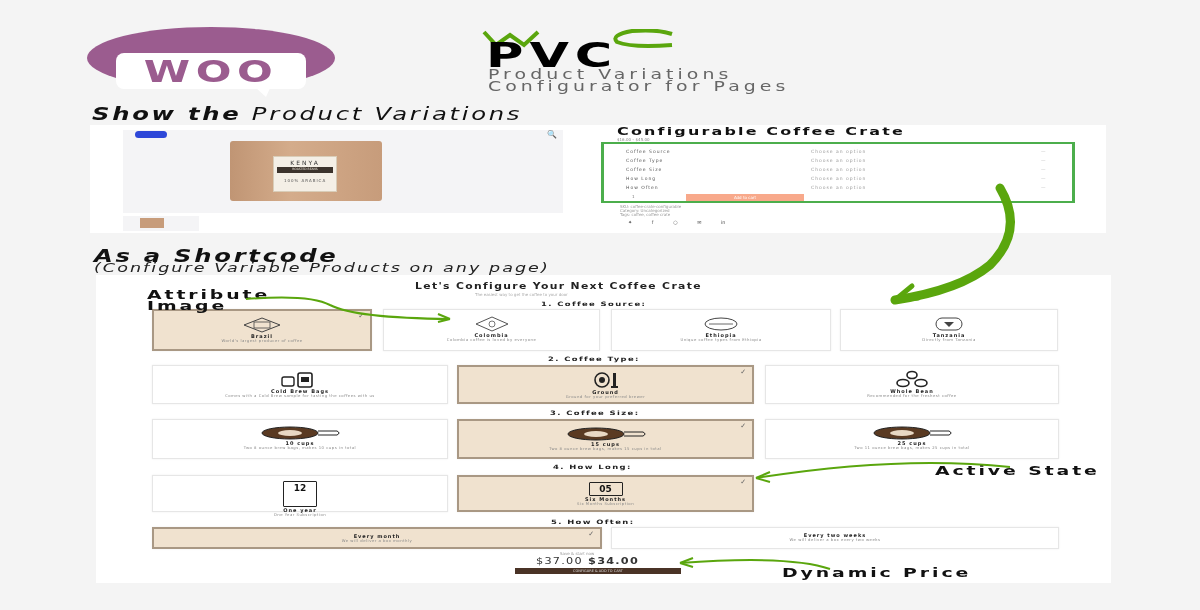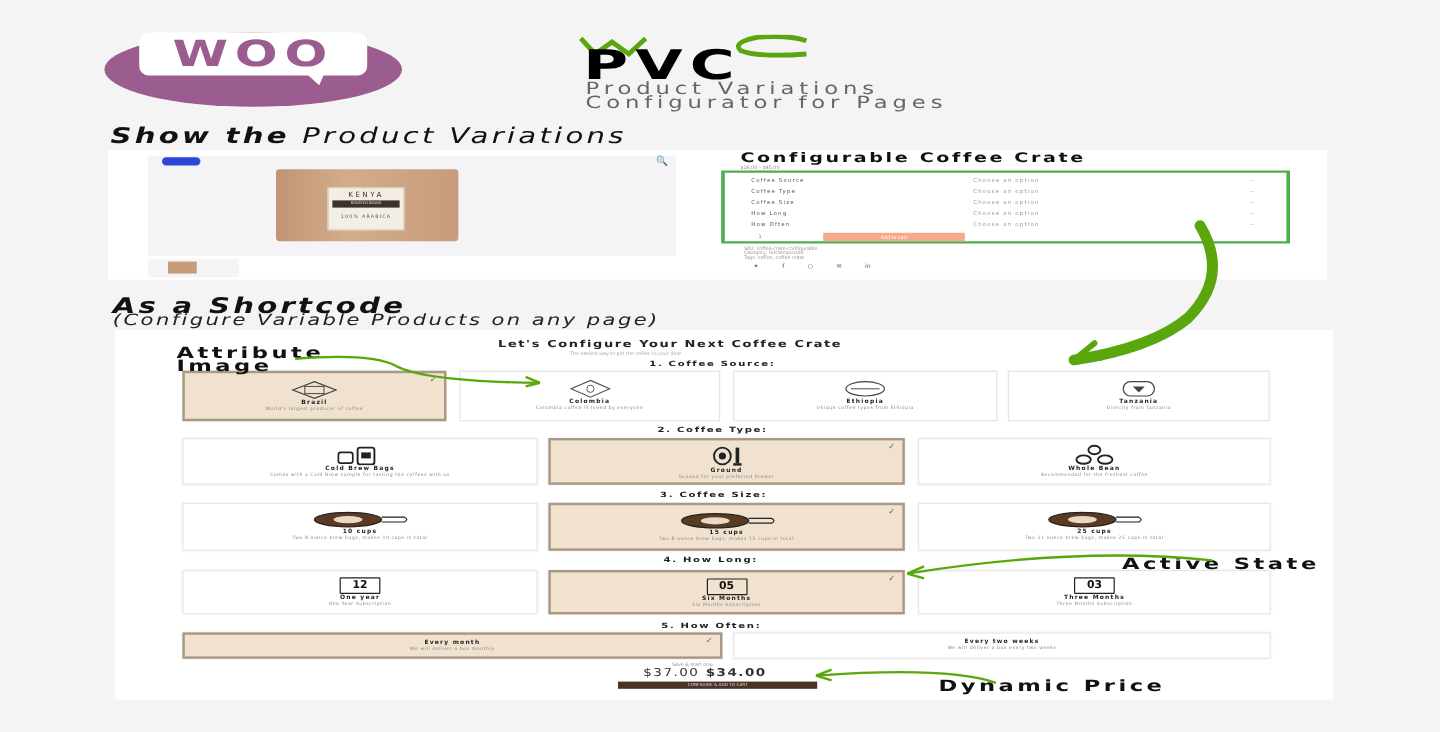--- a/index.html
+++ b/index.html
@@ -1,21 +1,21 @@
 <!DOCTYPE html>
 <html><head>
 <meta charset="utf-8">
 <style>
   * { box-sizing: border-box; margin: 0; padding: 0; }
   html, body { width: 1200px; height: 610px; overflow: hidden; background: #f4f4f4; font-family: "DejaVu Sans", sans-serif; color: #111; }
   .abs { position: absolute; }
   #root { position: relative; width: 1200px; height: 610px; }
 
   
-  .woo-logo { left: 87px; top: 27px; width: 248px; height: 62px; border-radius: 50%; background: #9b5c8f; display: flex; align-items: flex-start; justify-content: center; }
+  .woo-logo { left: 87px; top: 27px; width: 248px; height: 62px; border-radius: 50%; background: #9b5c8f; display: flex; align-items: flex-end; justify-content: center; }
   .woo-bubble { position: relative; background: #fff; border-radius: 8px; width: 190px; height: 36px; display:flex; align-items:center; justify-content:center; }
   .woo-bubble::after { content: ""; position: absolute; left: 140px; bottom: -8px; border-left: 10px solid transparent; border-right: 4px solid transparent; border-top: 9px solid #fff; }
   .woo-text { color: #9b5c8f; font-family: "DejaVu Sans", sans-serif; font-weight: bold; font-size: 30px; letter-spacing: 4px; transform: scaleX(1.4); }
 
   .wc-mark { left: 482px; top: 29px; width: 200px; height: 20px; }
   .pvc-title { left: 486px; top: 40px; font-size: 34px; font-weight: bold; letter-spacing: 4px; line-height: 30px; transform: scaleX(1.5); transform-origin: left; color: #000; }
   .pvc-sub { left: 488px; top: 68px; font-size: 14px; line-height: 12px; color: #666; letter-spacing: 3px; transform: scaleX(1.35); transform-origin: left; white-space: nowrap; }
 
   .section-heading { font-size: 18px; white-space: nowrap; color: #111; letter-spacing: 2px; transform: scaleX(1.35); transform-origin: left; }
   .section-heading b { font-weight: bold; font-style: italic; }
@@ -252,34 +252,29 @@
         <ellipse cx="35" cy="7" rx="28" ry="6" fill="#5a3a22" stroke="#222" stroke-width="1"></ellipse>
         <ellipse cx="35" cy="7" rx="12" ry="3" fill="#e8d8c4"></ellipse>
         <path d="M63 5 L82 5 Q86 7 82 9 L63 9" fill="none" stroke="#222" stroke-width="1"></path>
       </svg>
     <div class="nm">25 cups</div>
     <div class="ds">Two 11 ounce brew bags, makes 25 cups in total</div>
   </div>
 
   <div class="abs step-label" style="left:553px; top:463px;">4. How Long:</div>
   <div class="card" style="left:152px; top:475px; width:296px; height:37px;">
-    <div class="ico" style="margin:5px auto 0; width:34px; height:14px; border:1.5px solid #222; border-radius:1px; font-size:9px; font-weight:bold; line-height:12px;">12</div>
+    <div class="ico" style="margin:5px auto 0; width:34px; height:26px; border:1.5px solid #222; border-radius:1px; font-size:9px; font-weight:bold; line-height:12px;">12</div>
     <div class="nm">One year</div>
     <div class="ds">One Year Subscription</div>
   </div>
   <div class="card active" style="left:457px; top:475px; width:297px; height:37px;">
     <span class="check">✓</span>
     <div class="ico" style="margin:5px auto 0; width:34px; height:14px; border:1.5px solid #222; border-radius:1px; font-size:9px; font-weight:bold; line-height:12px;">05</div>
     <div class="nm">Six Months</div>
     <div class="ds">Six Months Subscription</div>
-  </div>
-  <div class="card" style="left:765px; top:475px; width:294px; height:37px;">
-    <div class="ico" style="margin:5px auto 0; width:34px; height:14px; border:1.5px solid #222; border-radius:1px; font-size:9px; font-weight:bold; line-height:12px;">03</div>
-    <div class="nm">Three Months</div>
-    <div class="ds">Three Months Subscription</div>
   </div>
 
   <div class="abs step-label" style="left:551px; top:518px;">5. How Often:</div>
   <div class="card active" style="left:152px; top:527px; width:450px; height:22px; padding-top:4px;">
     <span class="check">✓</span>
     <div class="nm">Every month</div>
     <div class="ds">We will deliver a box monthly</div>
   </div>
   <div class="card" style="left:611px; top:527px; width:448px; height:22px; padding-top:4px;">
     <div class="nm">Every two weeks</div>

